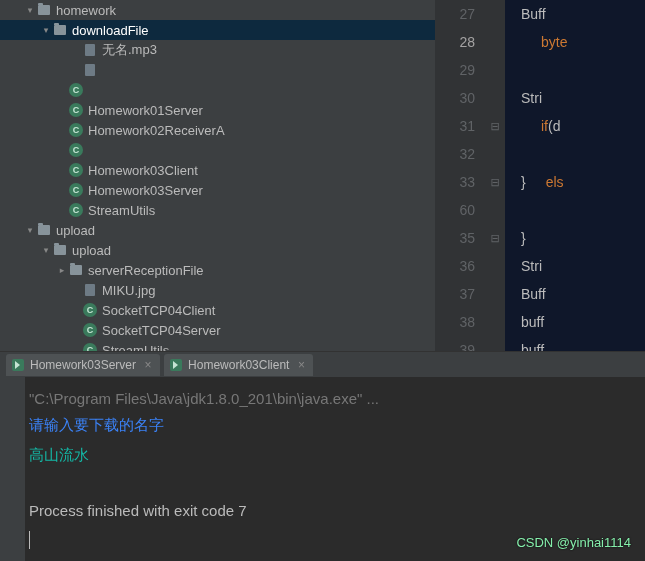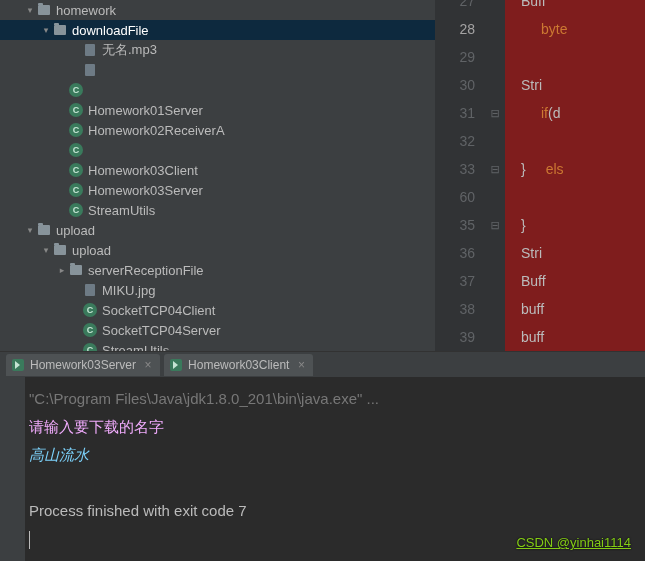--- a/index.html
+++ b/index.html
@@ -9,44 +9,44 @@
 .tree-row { display: flex; align-items: center; height: 20px; padding-left: 4px; cursor: pointer; }
 .tree-row.selected { background: #0d293e; color: #fff; }
 .tree-row .arrow { width: 12px; text-align: center; color: #888; font-size: 9px; }
 .tree-row .icon { width: 16px; display: flex; align-items: center; justify-content: center; margin-right: 4px; }
 .tree-row .label { white-space: nowrap; }
 .indent { display: inline-block; }
 .folder-icon { width: 12px; height: 10px; background: #87939a; border-radius: 1px; position: relative; }
 .folder-icon::before { content: ""; position: absolute; top: -2px; left: 0; width: 5px; height: 2px; background: #87939a; border-radius: 1px 1px 0 0; }
 .file-icon { width: 10px; height: 12px; background: #6e7b85; border-radius: 1px; }
 .class-icon { width: 14px; height: 14px; border-radius: 50%; background: #3a7a5c; color: #c5e5d4; font-size: 9px; font-weight: bold; display: flex; align-items: center; justify-content: center; }
-.editor { flex: 1; background: #7f1d1d; display: flex; font-family: "JetBrains Mono", Consolas, monospace; font-size: 14px; align-items: flex-end; }
+.editor { flex: 1; background: #0f172a; display: flex; font-family: "JetBrains Mono", Consolas, monospace; font-size: 14px; }
 .gutter { width: 50px; background: #313335; color: #606366; text-align: right; padding-right: 10px; }
 .gutter .ln { height: 28px; line-height: 28px; }
 .gutter .ln.current { color: #a4a3a3; }
 .fold-col { width: 20px; background: #313335; }
 .fold-col .fm { height: 28px; display: flex; align-items: center; justify-content: center; color: #606366; font-size: 11px; }
 .code { flex: 1; padding-left: 16px; }
 .code .cl { height: 28px; line-height: 28px; white-space: nowrap; }
 .kw { color: #cc7832; margin-left: 20px; }
 .str { color: #bbb; }
 .brace { color: #bbb; }
 .console-tabs { display: flex; background: #3c3f41; border-top: 1px solid #323232; height: 26px; align-items: center; padding-left: 6px; gap: 4px; }
 .ctab { display: flex; align-items: center; padding: 0 6px; height: 22px; background: #4e5254; border-radius: 3px 3px 0 0; color: #bbb; gap: 6px; font-size: 12px; }
 .ctab .x { color: #888; cursor: pointer; width: 12px; text-align: center; }
 .ctab .play { width: 12px; height: 12px; border-radius: 2px; background: #3a7a5c; position: relative; }
 .ctab .play::after { content: ""; position: absolute; left: 3px; top: 2px; border-left: 5px solid #c5e5d4; border-top: 4px solid transparent; border-bottom: 4px solid transparent; }
 .console { flex: 0 0 180px; background: #2b2b2b; display: flex; }
 .console-gutter { width: 25px; background: #3c3f41; }
 .console-body { flex: 1; padding: 8px 4px; font-family: Consolas, "Courier New", monospace; font-size: 15px; line-height: 28px; position: relative; }
 .console-body .path { color: #777; }
-.console-body .prompt { color: #f0abfc; }
-.console-body .input { color: #7dd3fc; font-style: italic; }
+.console-body .prompt { color: #3b82f6; font-family: Liberation Mono, monospace; }
+.console-body .input { color: #14b8a6; }
 .console-body .exit { color: #bbb; }
-.watermark { position: absolute; right: 14px; bottom: 4px; color: #84cc16; font-size: 13px; font-family: sans-serif; text-shadow: 0 0 2px #000; text-decoration: underline; }
+.watermark { position: absolute; right: 14px; bottom: 4px; color: #86efac; font-size: 13px; font-family: sans-serif; text-shadow: 0 0 2px #000; }
 .cursor { display: inline-block; width: 1px; height: 18px; background: #bbb; vertical-align: middle; }
 </style>
 </head>
 <body>
 
 <div class="top">
   <div class="tree" id="tree">
       <div class="tree-row">
         <span class="indent" style="width: 20px;"></span>
         <span class="arrow">▾</span>

